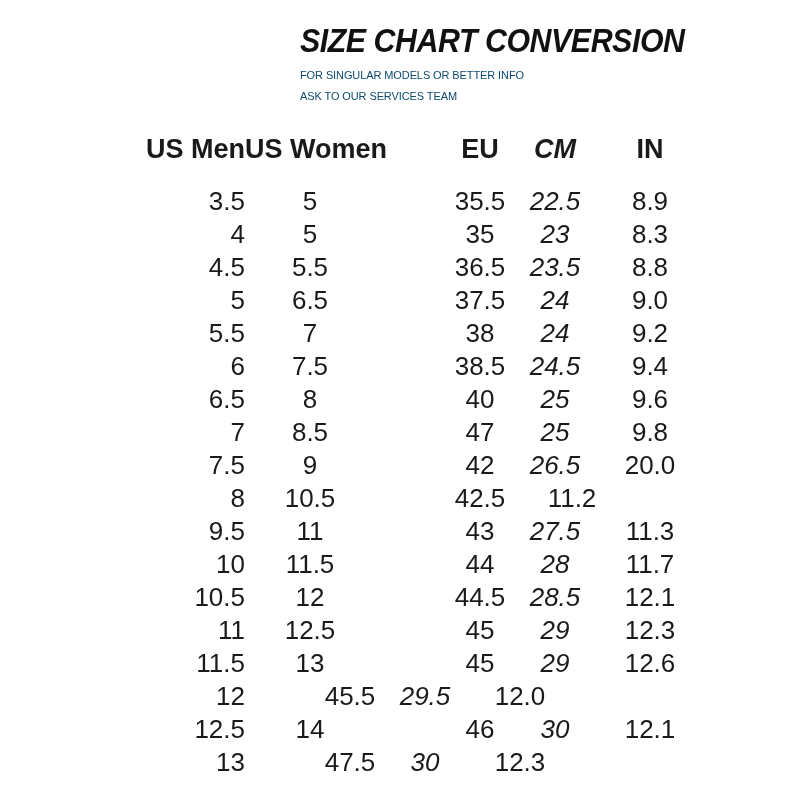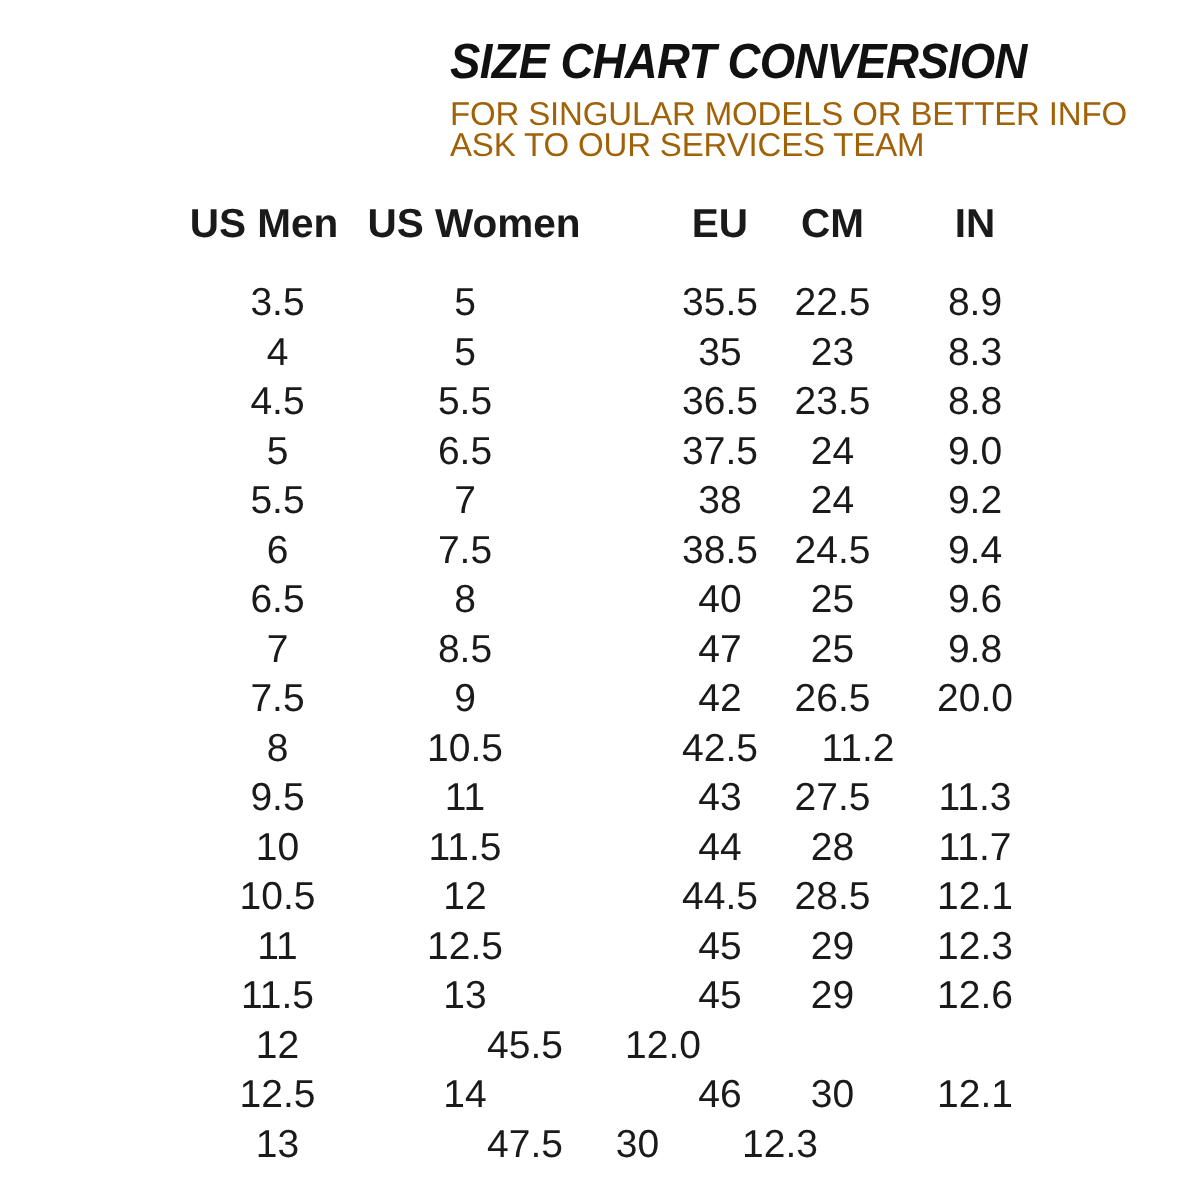--- a/index.html
+++ b/index.html
@@ -33,24 +33,24 @@
     font-weight: bold;
     font-style: italic;
     letter-spacing: -0.5px;
     color: #111111;
     white-space: nowrap;
     transform: scaleX(0.92);
     transform-origin: left top;
   }
   .sub {
     margin: 8px 0 0 0;
-    font-size: 22px;
+    font-size: 11px;
     line-height: 21px;
     letter-spacing: -0.1px;
-    color: #a16207;
+    color: #0c4a6e;
   }
   
   .size-table {
     position: absolute;
     left: 107px;
     top: 133px;
   }
   .row {
     display: flex;
     height: 33px;
@@ -61,25 +61,25 @@
     font-weight: bold;
     font-size: 27px;
     margin-bottom: 19px;
   }
   .cell {
     white-space: nowrap;
     text-align: center;
     flex: 0 0 auto;
     box-sizing: border-box;
   }
-  .c1 { width: 138px; text-align: center; }
+  .c1 { width: 138px; text-align: right; }
   .row:not(.head) .c1 { padding-left: 18px; }
   .c2 { width: 130px; }
   .c3 { width: 72px; margin-left: 69px; }
-  .c4 { width: 78px; }
+  .c4 { width: 78px; font-style: italic; }
   .c5 { width: 60px; margin-left: 26px; }
 </style>
 </head>
 <body style="background: rgb(255, 255, 255); color: rgb(26, 26, 26);">
 
 <div class="page">
 
   <header class="hdr">
     <h1 class="title" style="color: rgb(17, 17, 17);">SIZE CHART CONVERSION</h1>
     <p class="sub">
@@ -197,20 +197,21 @@
         <div class="row">
           <div class="cell c1">11.5</div>
           <div class="cell c2">13</div>
           <div class="cell c3">45</div>
           <div class="cell c4">29</div>
           <div class="cell c5">12.6</div>
         </div>
         <div class="row">
           <div class="cell c1">12</div>
           <div class="cell c3">45.5</div>
+          <div class="cell c4">29.5</div>
           <div class="cell c5">12.0</div>
         </div>
         <div class="row">
           <div class="cell c1">12.5</div>
           <div class="cell c2">14</div>
           <div class="cell c3">46</div>
           <div class="cell c4">30</div>
           <div class="cell c5">12.1</div>
         </div>
         <div class="row">

